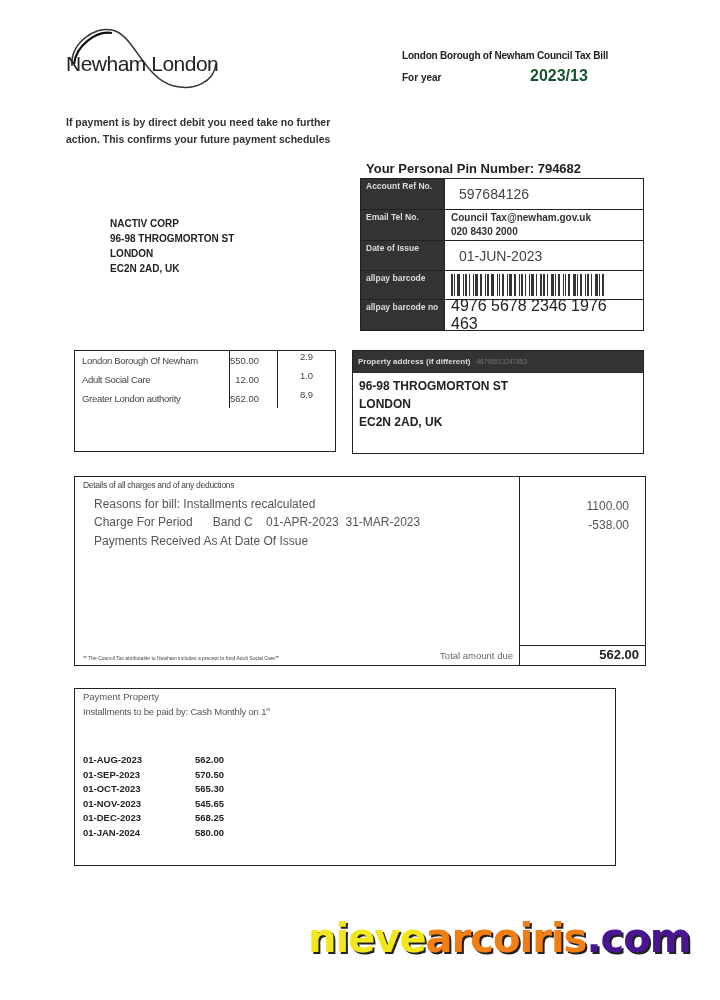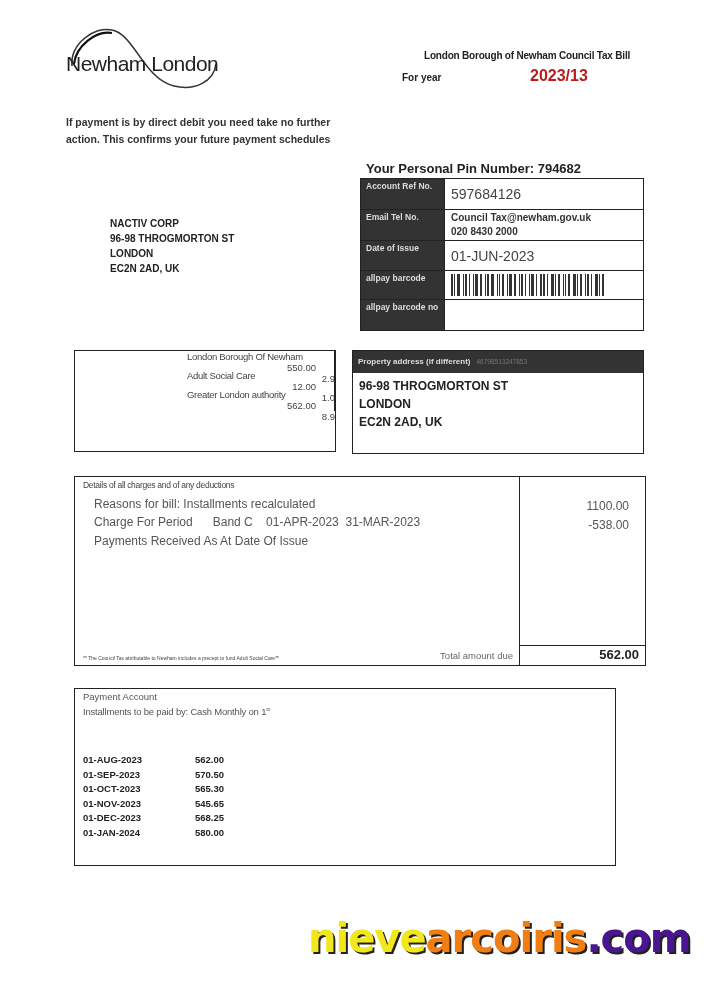--- a/index.html
+++ b/index.html
@@ -7,51 +7,51 @@
          font-family: "Liberation Sans", sans-serif; color: #1a1a1a; }
   .abs { position: absolute; }
 
   
   #logo { left: 64px; top: 24px; width: 160px; height: 80px; }
   #logo svg { position: absolute; left: 0; top: 0; }
   #logo-text { position: absolute; left: 2px; top: 28px; font-size: 21px; color: #222; letter-spacing: -0.5px; white-space: nowrap; }
 
   #dd-note { left: 66px; top: 114px; width: 300px; font-size: 10.5px; font-weight: bold; color: #333; line-height: 17px; }
 
-  #bill-title { left: 424px; top: 50px; font-size: 10px; font-weight: bold; color: #222; white-space: nowrap; letter-spacing: -0.2px; }
+  #bill-title { left: 402px; top: 50px; font-size: 10px; font-weight: bold; color: #222; white-space: nowrap; letter-spacing: -0.2px; }
   #year-label { left: 402px; top: 72px; font-size: 10px; font-weight: bold; color: #222; }
-  #year-value { left: 530px; top: 67px; font-size: 16px; font-weight: bold; color: #b91c1c; }
+  #year-value { left: 530px; top: 67px; font-size: 16px; font-weight: bold; color: #14532d; }
 
   #pin { left: 366px; top: 161px; font-size: 13px; font-weight: bold; color: #222; white-space: nowrap; }
 
   
   #acct { left: 360px; top: 178px; width: 282px; border: 1.5px solid #222; }
   .acct-row { display: flex; border-bottom: 1.5px solid #222; }
   .acct-row:last-child { border-bottom: none; }
   .acct-lbl { width: 84px; background: #333; color: #ddd; font-size: 8.5px; font-weight: bold; padding: 2px 5px; line-height: 11px; box-sizing: border-box; border-right: 1.5px solid #222; }
   .acct-val { flex: 1; padding: 2px 6px; box-sizing: border-box; color: #333; display: flex; align-items: center; }
   .r1 { height: 30px; } .r2 { height: 30px; } .r3 { height: 29px; } .r4 { height: 28px; } .r5 { height: 30px; }
-  .big { font-size: 14px; color: #444; padding-left: 6px; }
+  .big { font-size: 14px; color: #444; padding-left: 14px; }
   .email { font-size: 10px; font-weight: bold; line-height: 14px; flex-direction: column; align-items: flex-start; justify-content: center; }
   .barcode-num { font-size: 16px; color: #222; }
   #barcode { display: flex; height: 22px; align-items: stretch; }
   #barcode span { display: inline-block; background: #333; margin-right: 1px; }
 
   
   #addressee { left: 110px; top: 216px; font-size: 10px; font-weight: bold; color: #222; line-height: 15px; }
 
   
   #band { left: 74px; top: 350px; width: 262px; height: 102px; border: 1.5px solid #222; box-sizing: border-box; }
   #band-head { display: flex; height: 22px; border-bottom: 1px solid #222; font-size: 8px; }
   #band-lbl { width: 84px; background: #333; color: #ddd; font-weight: bold; padding: 5px 4px; box-sizing: border-box; }
   #band-val { width: 26px; border-right: 1px solid #222; font-weight: bold; padding: 5px 6px; box-sizing: border-box; }
   #band-blank { width: 45px; border-right: 1px solid #222; }
   #band-ch { width: 48px; text-align: center; padding-top: 5px; color: #444; }
   #band-pc { flex: 1; text-align: center; padding-top: 5px; color: #444; }
-  .band-row { display: flex; height: 19px; font-size: 9.5px; color: #444; align-items: flex-end; flex-direction: column; }
+  .band-row { display: flex; height: 19px; font-size: 9.5px; color: #444; align-items: flex-start; }
   .band-name { width: 155px; padding-left: 7px; box-sizing: border-box; border-right: 1px solid #222; height: 100%; display: flex; align-items: center; letter-spacing: -0.3px; }
   .band-charge { width: 48px; text-align: right; padding-right: 18px; box-sizing: border-box; border-right: 1px solid #222; height: 100%; display:flex; align-items:center; justify-content:flex-end; }
   .band-pct { flex: 1; text-align: center; }
 
   
   #prop { left: 352px; top: 350px; width: 292px; height: 104px; border: 1.5px solid #222; box-sizing: border-box; }
   #prop-head { height: 22px; background: #333; color: #ddd; font-size: 8px; font-weight: bold; padding: 6px 5px; box-sizing: border-box; white-space: nowrap; }
   #prop-head .ref { color: #777; font-weight: normal; margin-left: 6px; font-size: 6.5px; }
   #prop-addr { padding: 4px 6px; font-size: 12px; font-weight: bold; color: #222; line-height: 18px; }
 
@@ -158,20 +158,21 @@
           <span style="width: 2px; margin-right: 2px;"></span>
           <span style="width: 1px; margin-right: 3px;"></span>
           <span style="width: 3px; margin-right: 1px;"></span>
           <span style="width: 1px; margin-right: 2px;"></span>
           <span style="width: 2px; margin-right: 3px;"></span>
         </div>
     </div>
   </div>
   <div class="acct-row r5">
     <div class="acct-lbl">allpay barcode no</div>
+    <div class="acct-val barcode-num">4976 5678 2346 1976 463</div>
   </div>
 </div>
 
 <div id="addressee" class="abs">
   <div>NACTIV CORP</div>
   <div>96-98 THROGMORTON ST</div>
   <div>LONDON</div>
   <div>EC2N 2AD, UK</div>
 </div>
 
@@ -214,21 +215,21 @@
     <div id="total-lbl">Total amount due</div>
   </div>
   <div id="amounts">
     <div class="amt" style="top:22px">1100.00</div>
     <div class="amt" style="top:41px">-538.00</div>
   </div>
   <div id="total-box">562.00</div>
 </div>
 
 <div id="payments" class="abs">
-  <div id="pay-title">Payment Account</div>
+  <div id="pay-title">Payment Property</div>
   <div id="pay-sub"><span>Installments to be paid by: Cash Monthly on 1</span><sup>st</sup></div>
   <div id="pay-list">
     <div class="pay-row">
         <span class="pay-date">01-AUG-2023</span>
         <span>562.00</span>
       </div>
     <div class="pay-row">
         <span class="pay-date">01-SEP-2023</span>
         <span>570.50</span>
       </div>

